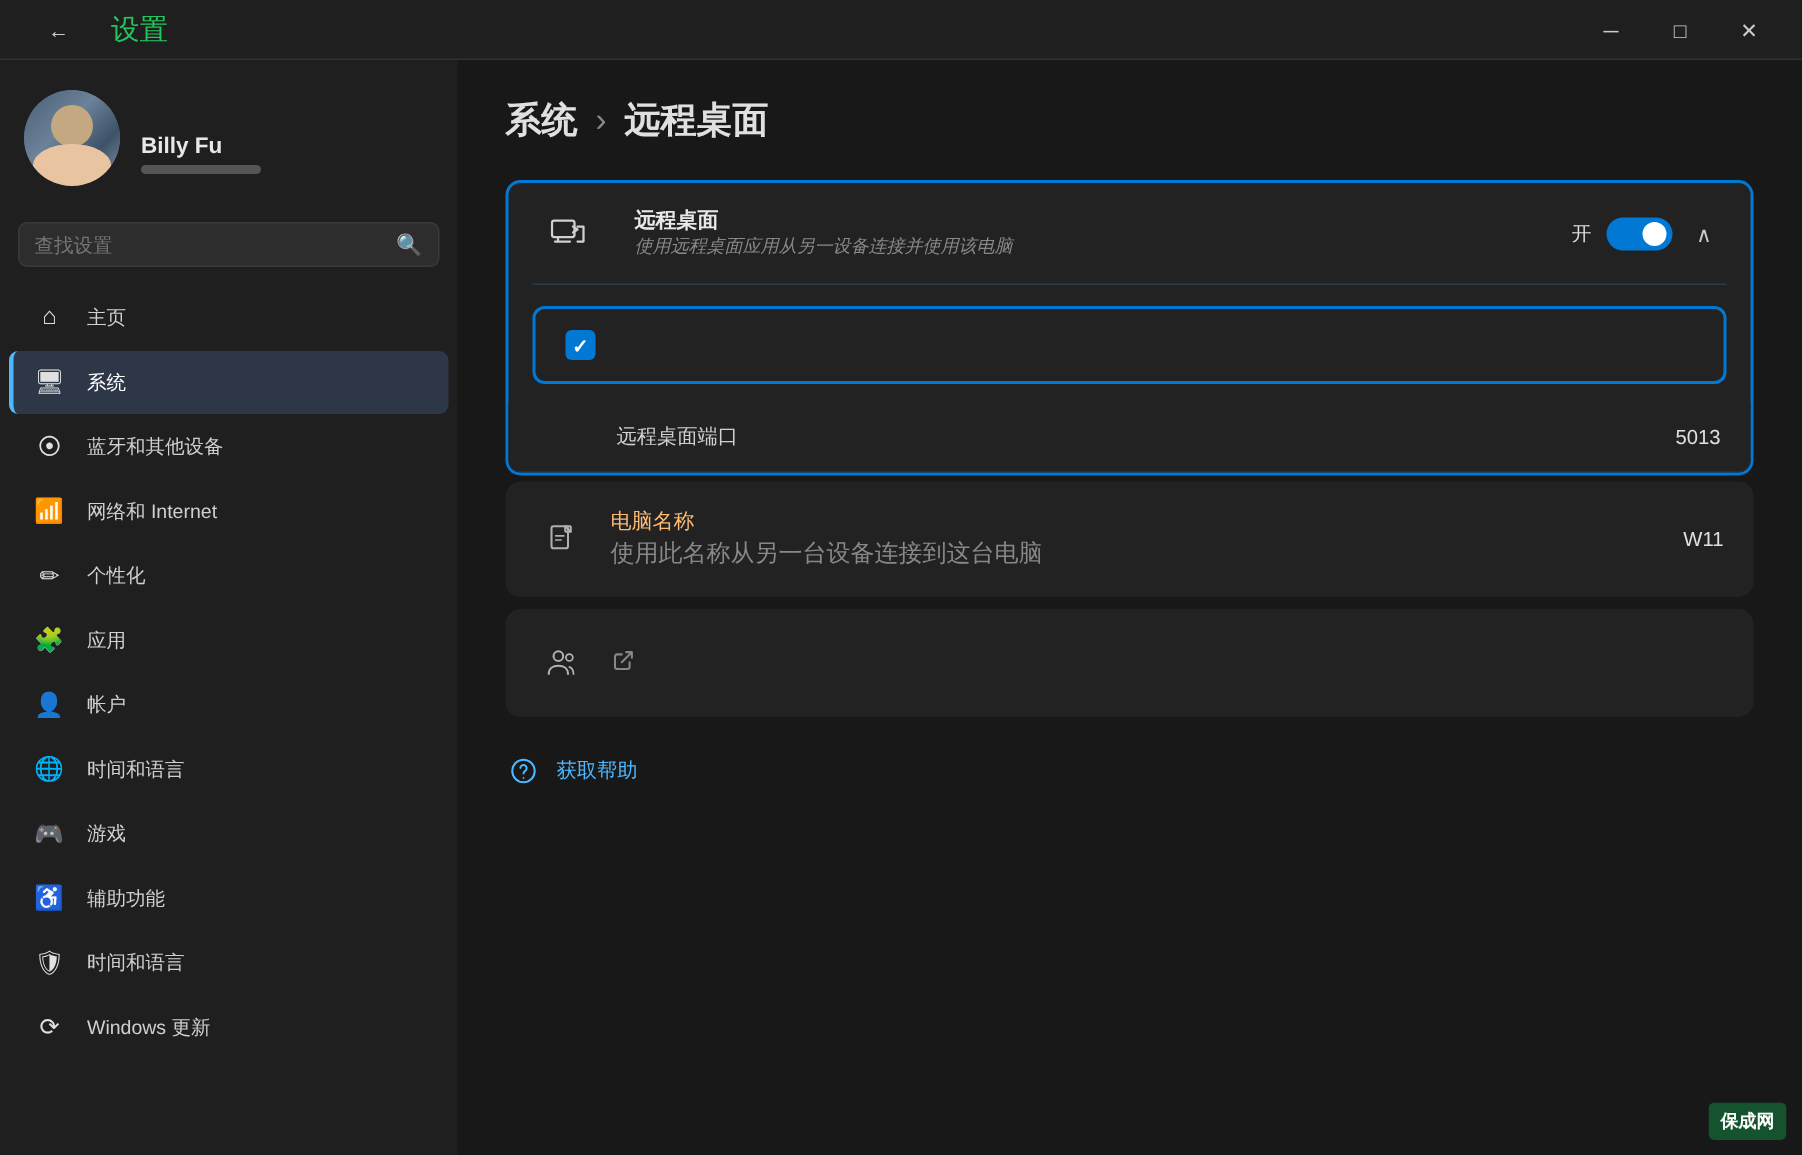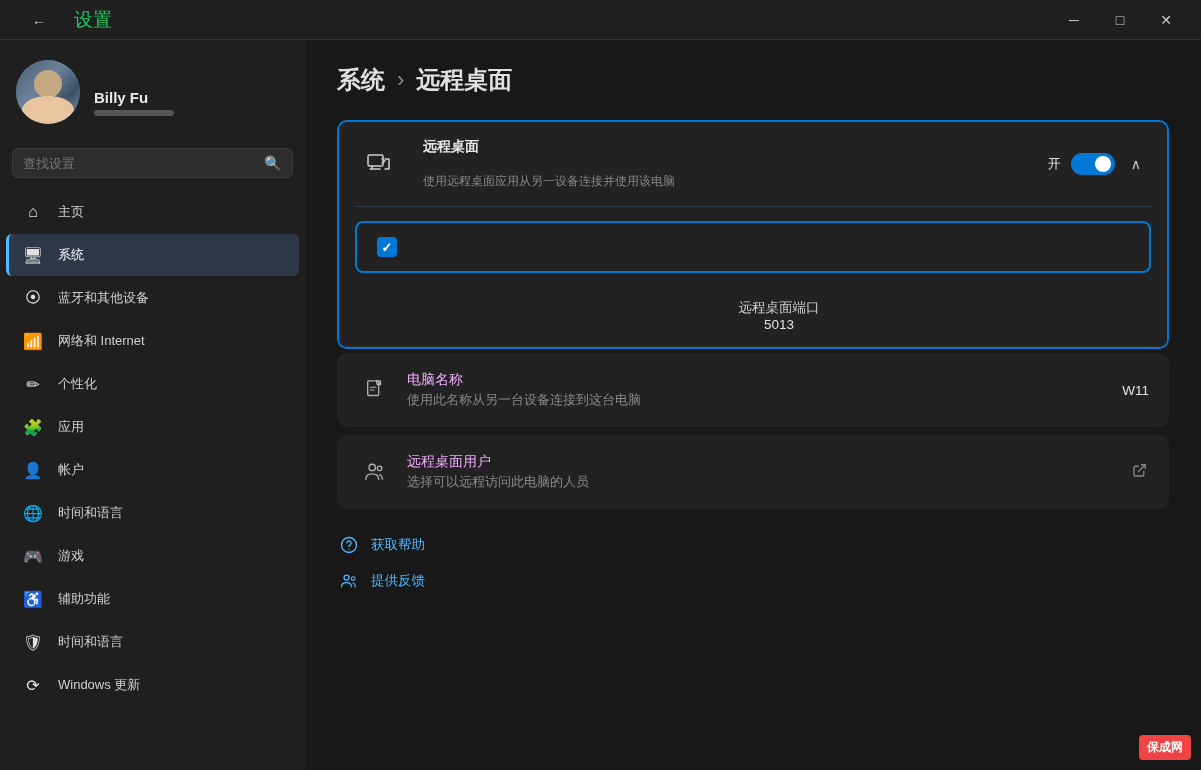--- a/index.html
+++ b/index.html
@@ -229,21 +229,22 @@
       flex: 1;
     }
     .card-title {
       font-size: 14px;
       font-weight: 600;
       color: #e8e8e8;
     }
     .card-subtitle {
       font-size: 12px;
       color: #888;
-      margin-top: 17px;
+      margin-top: 0;
+      font-style: italic;
     }
     .toggle-area {
       display: flex;
       align-items: center;
       gap: 10px;
     }
     .toggle-label {
       font-size: 13px;
       color: #e0e0e0;
     }
@@ -305,21 +306,20 @@
       color: #e0e0e0;
     }
 
     
     .port-row {
       display: flex;
       align-items: center;
       padding: 14px 20px;
       background: #222;
       border-bottom: 1px solid #2d2d2d;
-      flex-direction: column;
     }
     .port-label { flex: 1; font-size: 13.5px; color: #d0d0d0; }
     .port-value { font-size: 13.5px; color: #e0e0e0; }
 
     
     .info-card {
       background: #222;
       border-radius: 10px;
       margin-bottom: 8px;
       padding: 0;
@@ -334,35 +334,35 @@
     .info-icon {
       width: 36px;
       height: 36px;
       display: flex;
       align-items: center;
       justify-content: center;
       font-size: 18px;
       color: #c0c0c0;
     }
     .info-text { flex: 1; }
-    .info-title { font-size: 14px; font-weight: 500; color: #f0abfc; }
-    .info-subtitle { font-size: 13px; color: #888; margin-top: 2px; }
+    .info-title { font-size: 14px; font-weight: 500; color: #fdba74; }
+    .info-subtitle { font-size: 16px; color: #888; margin-top: 2px; }
     .info-value { font-size: 13.5px; color: #e0e0e0; }
 
     
     .ext-link-icon {
       font-size: 16px;
       color: #888;
     }
 
     
     .help-section {
       margin-top: 24px;
       display: flex;
-      flex-direction: column;
+      flex-direction: row;
       gap: 12px;
     }
     .help-link {
       display: flex;
       align-items: center;
       gap: 10px;
       color: #4db8ff;
       text-decoration: none;
       font-size: 13.5px;
       cursor: pointer;
@@ -375,21 +375,21 @@
       justify-content: center;
       font-size: 14px;
       color: #4db8ff;
     }
 
     
     .watermark {
       position: fixed;
       bottom: 10px;
       right: 10px;
-      background: #ef4444;
+      background: #14532d;
       color: white;
       font-size: 12px;
       padding: 4px 8px;
       border-radius: 4px;
       font-weight: bold;
       z-index: 999;
     }
   </style>
 </head>
 <body>
@@ -544,54 +544,39 @@
     <div class="info-card">
       <div class="info-row">
         <div class="info-icon">
           <svg width="22" height="22" viewBox="0 0 24 24" fill="none">
             <circle cx="9" cy="7" r="3.5" stroke="#b0b0b0" stroke-width="1.5" fill="none"></circle>
             <path d="M2 20c0-4 3-6 7-6s7 2 7 6" stroke="#b0b0b0" stroke-width="1.5" stroke-linecap="round" fill="none"></path>
             <circle cx="17" cy="8" r="2.5" stroke="#b0b0b0" stroke-width="1.3" fill="none"></circle>
             <path d="M20 20c0-2.8-1.3-4.5-3-5.2" stroke="#b0b0b0" stroke-width="1.3" stroke-linecap="round" fill="none"></path>
           </svg>
         </div>
-        <div class="info-text">
-          <div class="info-title">远程桌面用户</div>
-          <div class="info-subtitle">选择可以远程访问此电脑的人员</div>
-        </div>
         <span class="ext-link-icon">
           <svg width="18" height="18" viewBox="0 0 24 24" fill="none">
             <path d="M14 5h5v5M19 5l-9 9M10 7H6a2 2 0 00-2 2v9a2 2 0 002 2h9a2 2 0 002-2v-4" stroke="#888" stroke-width="1.8" stroke-linecap="round" stroke-linejoin="round"></path>
           </svg>
         </span>
       </div>
     </div>
 
     <div class="help-section">
       <a class="help-link">
         <span class="help-link-icon">
           <svg width="20" height="20" viewBox="0 0 24 24" fill="none">
             <circle cx="12" cy="12" r="9" stroke="#4db8ff" stroke-width="1.6" fill="none"></circle>
             <path d="M9.5 9.5a2.5 2.5 0 015 .5c0 2-2.5 2-2.5 4" stroke="#4db8ff" stroke-width="1.6" stroke-linecap="round" fill="none"></path>
             <circle cx="12" cy="17.5" r="0.75" fill="#4db8ff"></circle>
           </svg>
         </span>
         <span>获取帮助</span>
       </a>
-      <a class="help-link">
-        <span class="help-link-icon">
-          <svg width="20" height="20" viewBox="0 0 24 24" fill="none">
-            <circle cx="9" cy="8" r="3" stroke="#4db8ff" stroke-width="1.5" fill="none"></circle>
-            <path d="M3 19c0-3.5 2.5-5 6-5s6 1.5 6 5" stroke="#4db8ff" stroke-width="1.5" stroke-linecap="round" fill="none"></path>
-            <circle cx="17" cy="9" r="2.2" stroke="#4db8ff" stroke-width="1.3" fill="none"></circle>
-            <path d="M19.5 19c0-2.5-1.2-4-2.8-4.5" stroke="#4db8ff" stroke-width="1.3" stroke-linecap="round" fill="none"></path>
-          </svg>
-        </span>
-        <span>提供反馈</span>
-      </a>
     </div>
 
   </div>
 </div>
 
 <div class="watermark">
   <span>保成网</span>
 </div>
 
 </body></html>

